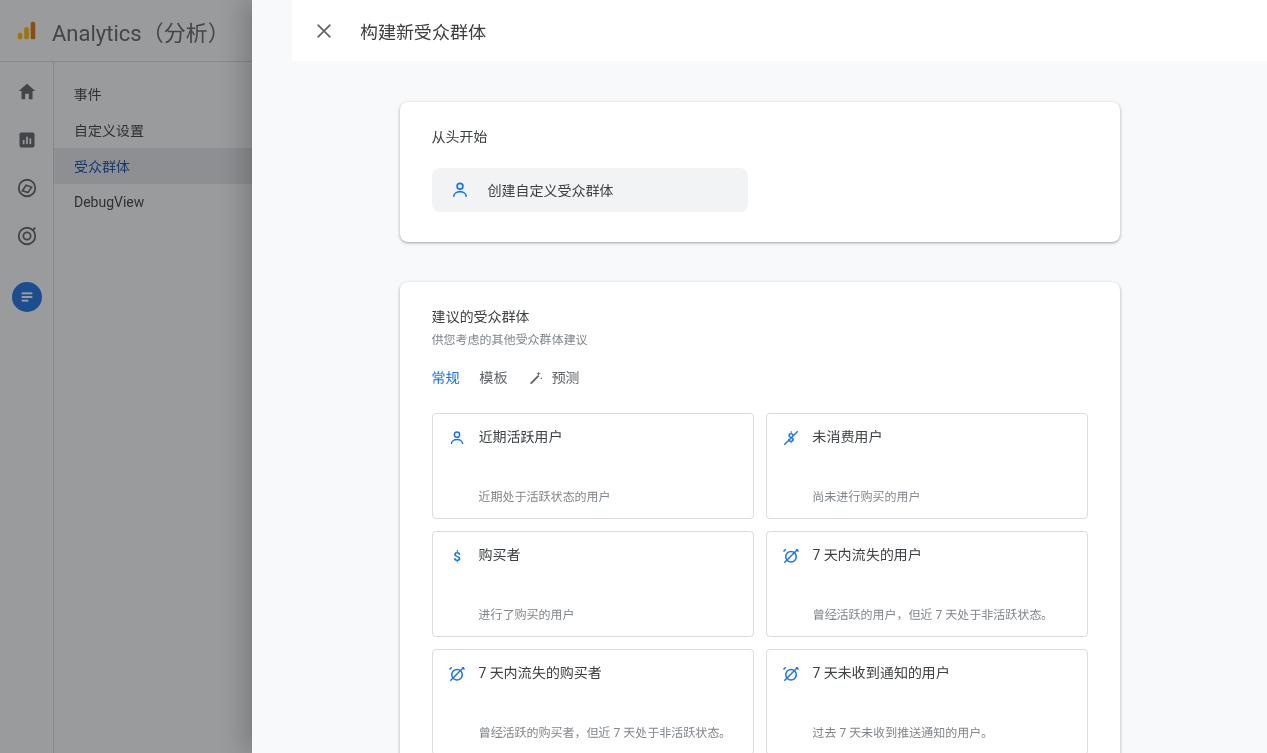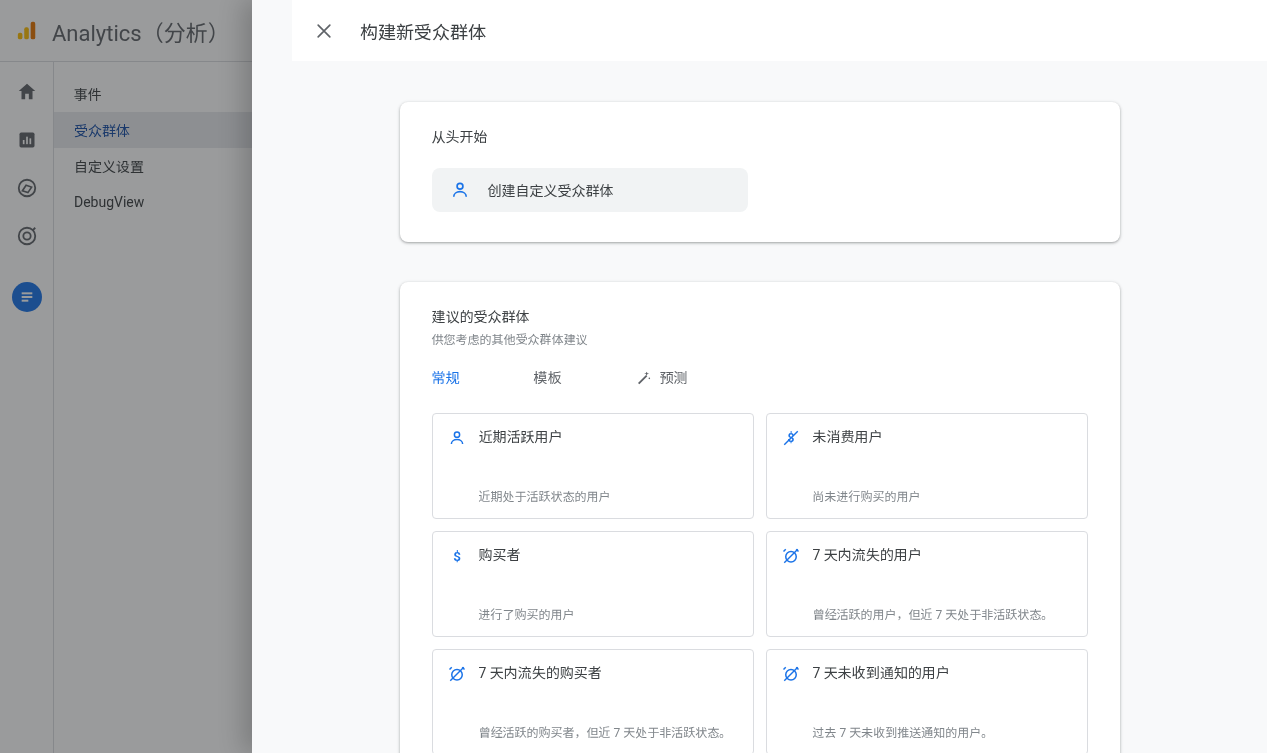--- a/index.html
+++ b/index.html
@@ -165,21 +165,21 @@
     }
     .chip-icon { color: #1a73e8; margin-right: 18px; display:flex; }
     .chip-label { color: #3c4043; font-size: 14px; }
 
     
     .tabs {
       display: flex;
       align-items: center;
       margin-top: 20px;
       margin-bottom: 18px;
-      gap: 74px;
+      gap: 20px;
     }
     .tab {
       font-size: 14px;
       color: #5f6368;
       cursor: pointer;
       padding-bottom: 8px;
     }
     .tab.active { color: #1a73e8; }
     .tab.with-icon { display:flex; align-items:center; gap:8px; }
     .tab .tab-icon { color: #5f6368; display:flex; }
@@ -268,25 +268,25 @@
             <rect x="4" y="10.5" width="16" height="3" fill="#fff"></rect>
             <rect x="4" y="16" width="10" height="3" fill="#fff"></rect>
           </svg>
       </span>
     </div>
 
     <div class="sub-nav">
       <div class="item">
           <span>事件</span>
         </div>
+      <div class="item">
+          <span>自定义设置</span>
+        </div>
       <div class="item active">
           <span>受众群体</span>
-        </div>
-      <div class="item">
-          <span>自定义设置</span>
         </div>
       <div class="item">
           <span>DebugView</span>
         </div>
     </div>
 
     <div class="content-filler"></div>
   </div>
 </div>
 

